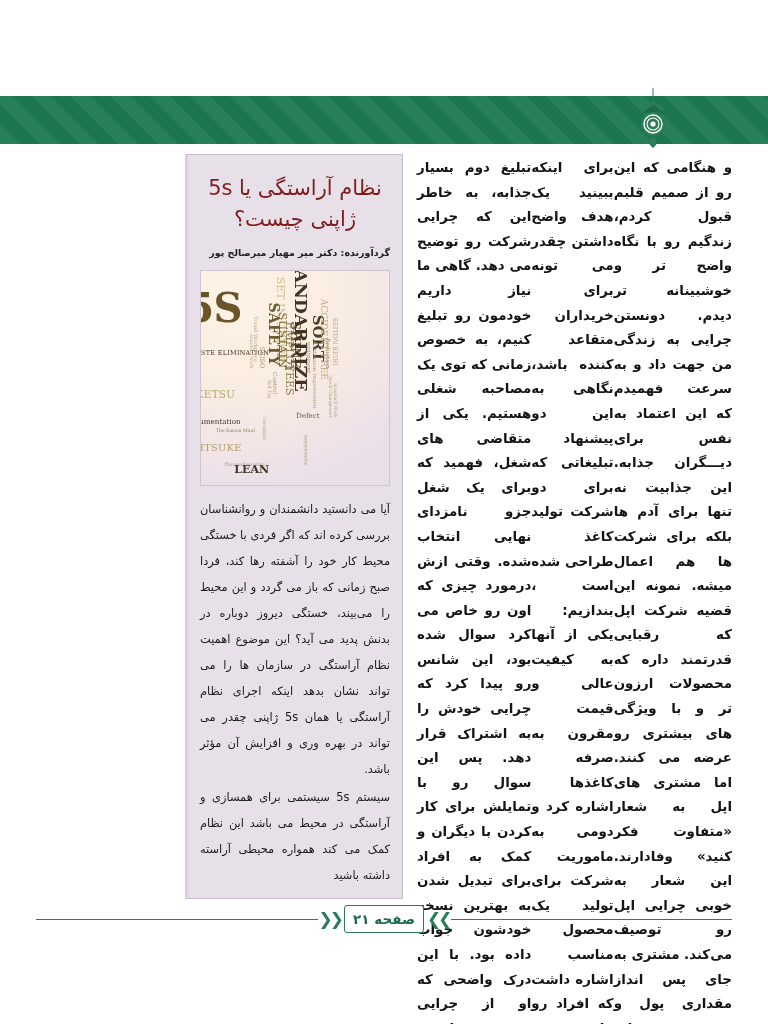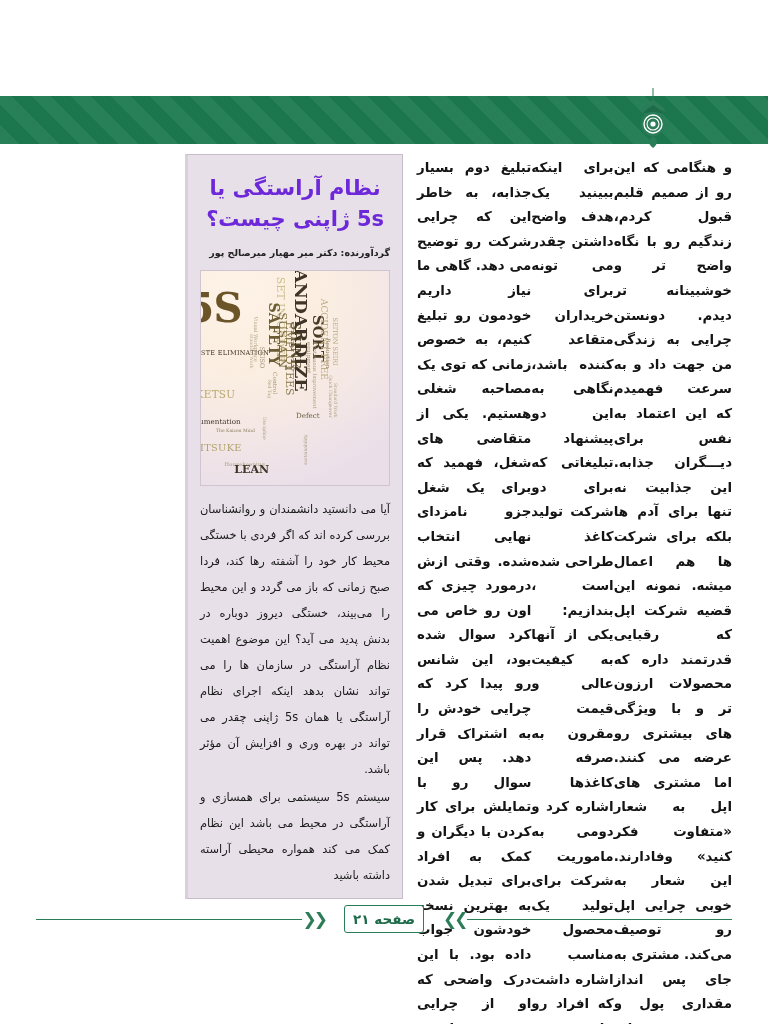--- a/index.html
+++ b/index.html
@@ -117,23 +117,23 @@
     box-sizing: border-box;
     padding: 12px 12px 10px 12px;
     display: flex;
     flex-direction: column;
     height: 745px;
     position: relative;
     margin-top: -2px;
   }
   .sidebar-title {
     margin: 6px 0 0 0;
-    color: #6d28d9;
+    color: #7f1d1d;
     font-size: 21px;
-    font-weight: bold;
+    font-weight: normal;
     line-height: 31px;
     text-align: center;
     letter-spacing: -0.3px;
   }
   .sidebar-byline {
     margin: 12px 0 0 0;
     color: #222222;
     font-size: 9.5px;
     font-weight: bold;
     letter-spacing: -0.1px;
@@ -189,21 +189,21 @@
     color: #2b7d57;
     font-size: 17px;
     line-height: 1;
     letter-spacing: -3px;
     padding: 0 1px;
   }
   .footer-badge {
     flex: 0 0 auto;
     min-width: 78px;
     height: 26px;
-    margin: 0 18px;
+    margin: 0 2px;
     border: 1.5px solid #2b7d57;
     border-radius: 3px;
     background: #ffffff;
     color: #1d6b49;
     font-size: 13.5px;
     font-weight: bold;
     display: flex;
     align-items: center;
     justify-content: center;
     letter-spacing: 0.3px;

